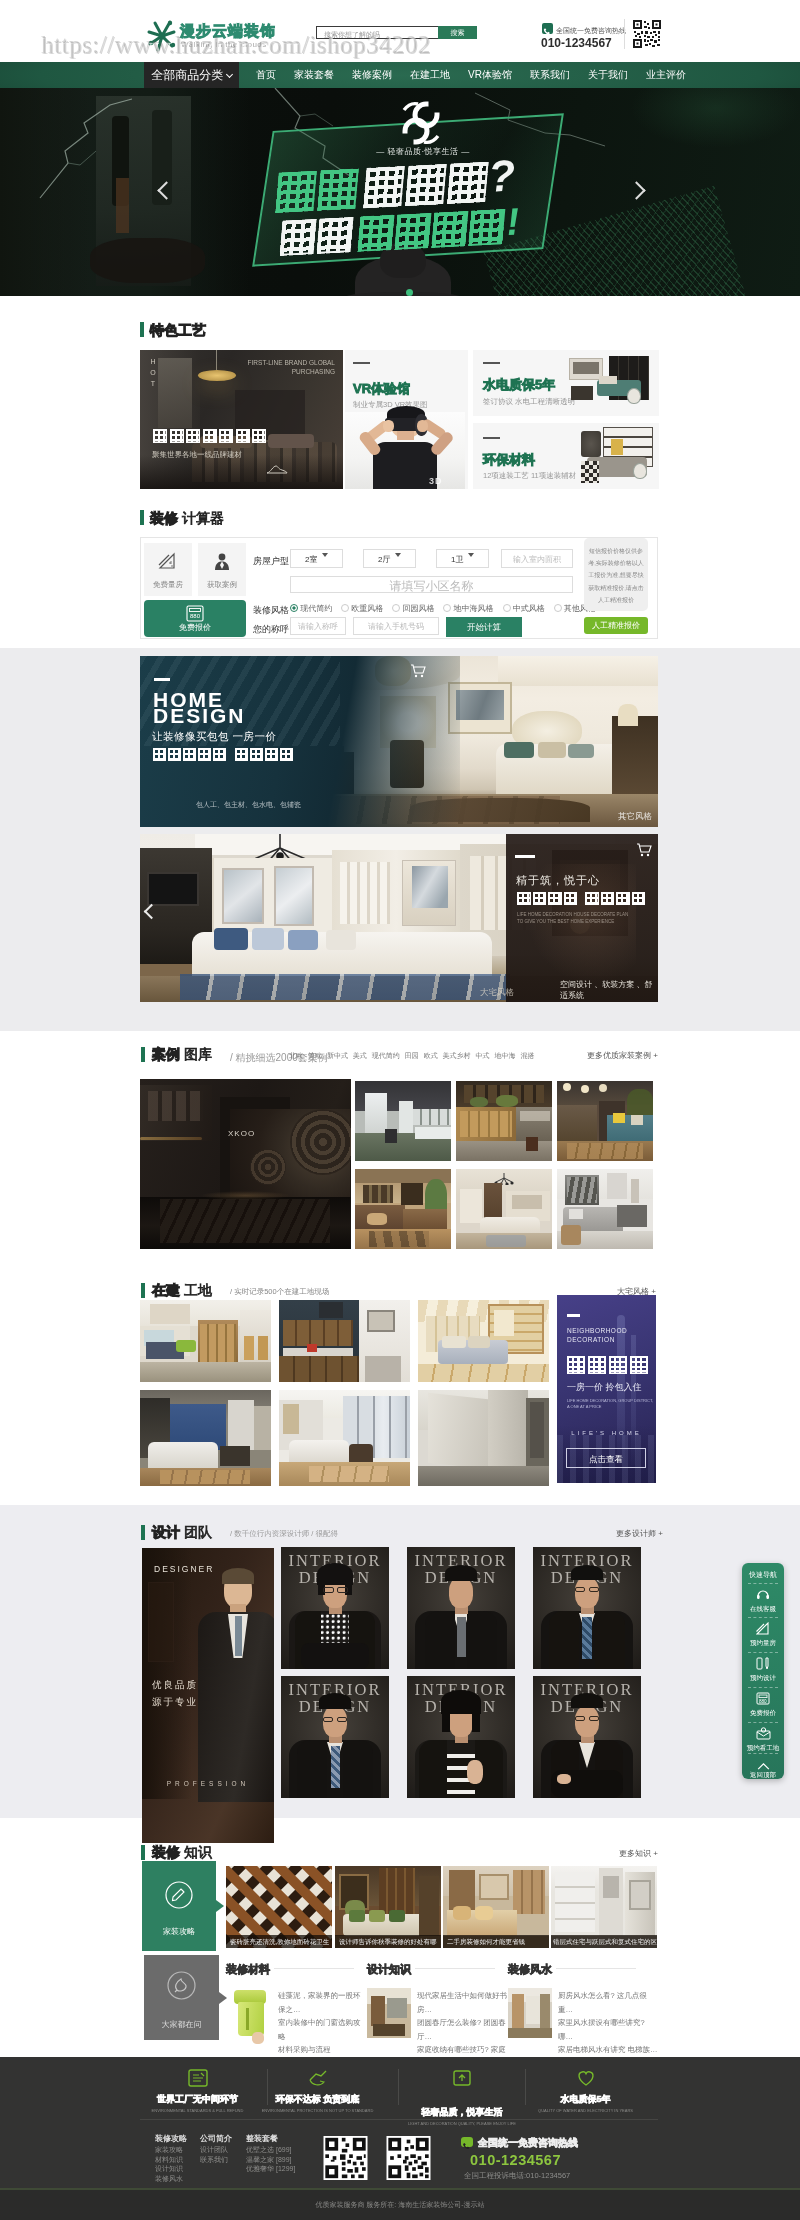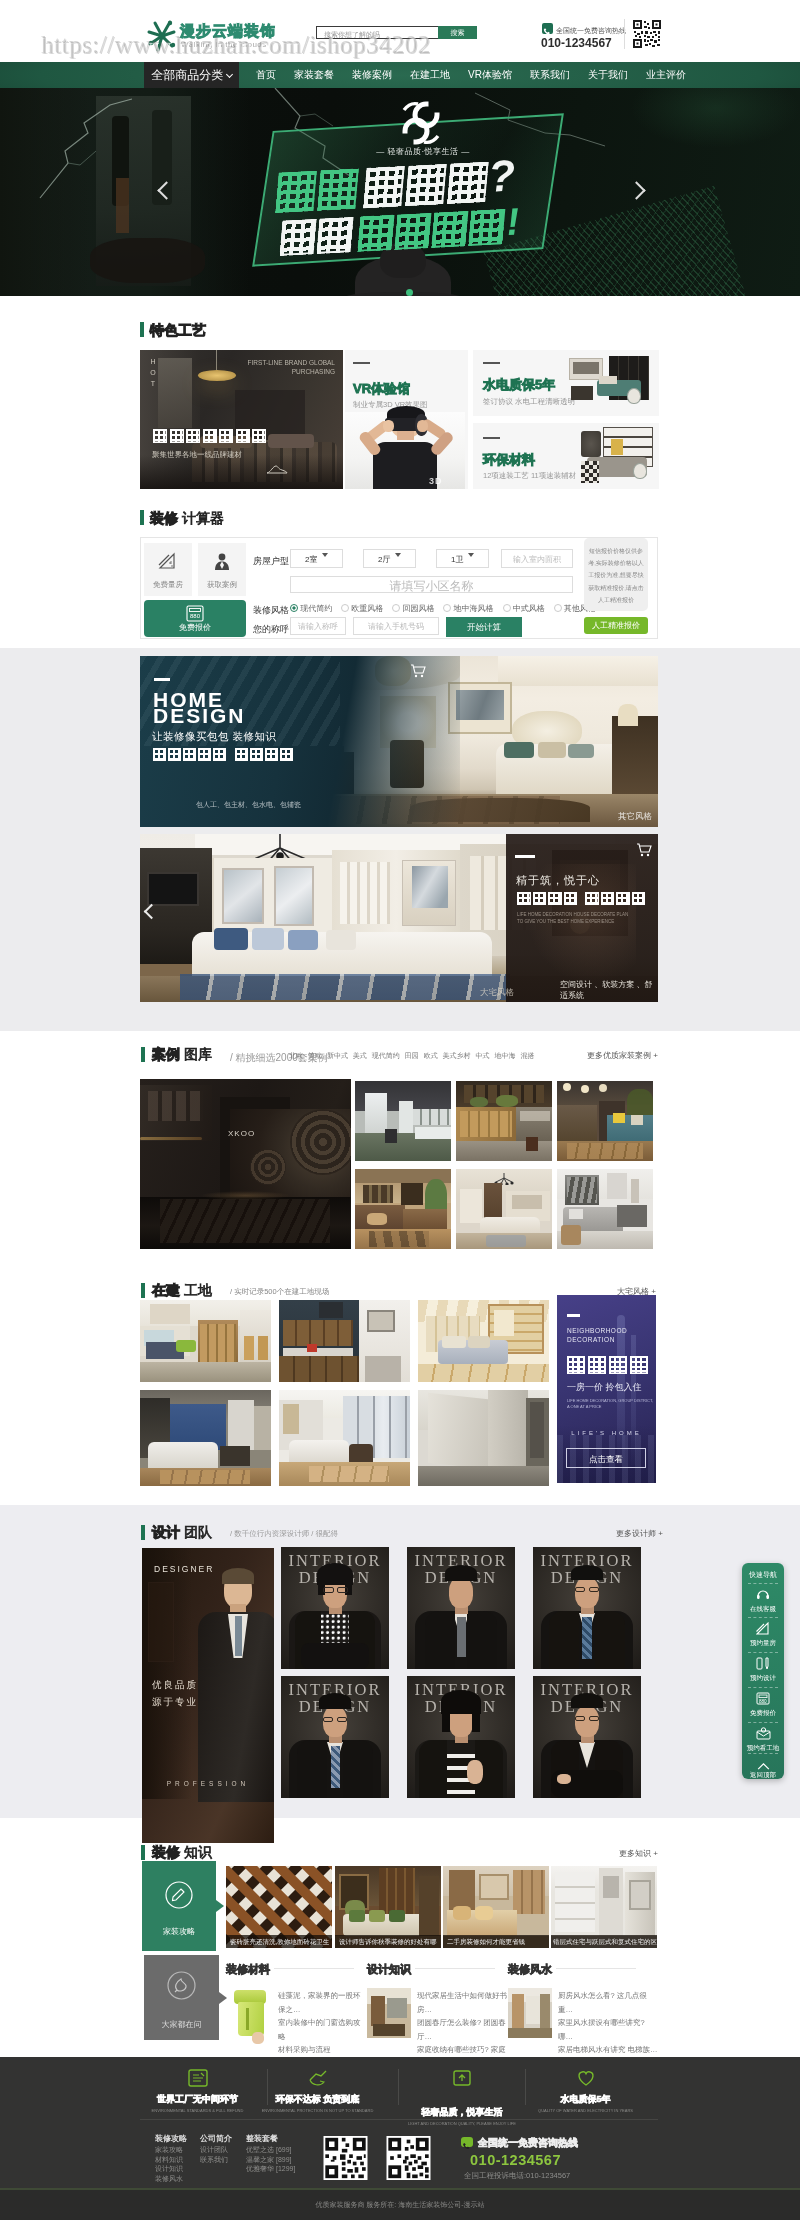--- a/index.html
+++ b/index.html
@@ -386,21 +386,21 @@
         <circle cx="6" cy="12" r="1.2" fill="#fff"></circle>
         <circle cx="12" cy="12" r="1.2" fill="#fff"></circle>
       </svg></div>
 
 <div class="ab" style="left:14px;top:22px;width:16px;height:3px;background:#fff"></div>
 
 <div class="ab" style="left:13px;top:32px;font-size:21px;font-weight:bold;color:#fff;letter-spacing:2px;font-family:'Liberation Sans',sans-serif">HOME</div>
 
 <div class="ab" style="left:13px;top:47.5px;font-size:21px;font-weight:bold;color:#fff;letter-spacing:2px">DESIGN</div>
 
-<div class="ab" style="left:12px;top:74px;font-size:10.5px;color:#fff;letter-spacing:.5px">让装修像买包包 装修知识</div>
+<div class="ab" style="left:12px;top:74px;font-size:10.5px;color:#fff;letter-spacing:.5px">让装修像买包包 一房一价</div>
 
 <div class="ab" style="left:13px;top:91px;white-space:nowrap"><span class="wz" style="width:13px;height:13px;margin-right:2px"></span><span class="wz" style="width:13px;height:13px;margin-right:2px"></span><span class="wz" style="width:13px;height:13px;margin-right:2px"></span><span class="wz" style="width:13px;height:13px;margin-right:2px"></span><span class="wz" style="width:13px;height:13px;margin-right:2px"></span><span style="display:inline-block;width:7px"></span><span class="wz" style="width:13px;height:13px;margin-right:2px"></span><span class="wz" style="width:13px;height:13px;margin-right:2px"></span><span class="wz" style="width:13px;height:13px;margin-right:2px"></span><span class="wz" style="width:13px;height:13px;margin-right:2px"></span></div>
 
 <div class="ab" style="left:56px;top:144px;font-size:7px;color:#b9c2c6">包人工、包主材、包水电、包辅瓷</div>
 
 <div class="ab" style="left:478px;top:155px;font-size:8.5px;color:#e8e5e0">其它风格</div>
 </div>
 
 <div class="ab" style="left:140px;top:834px;width:518px;height:168px;overflow:hidden;background:#c8c2b8">
 

